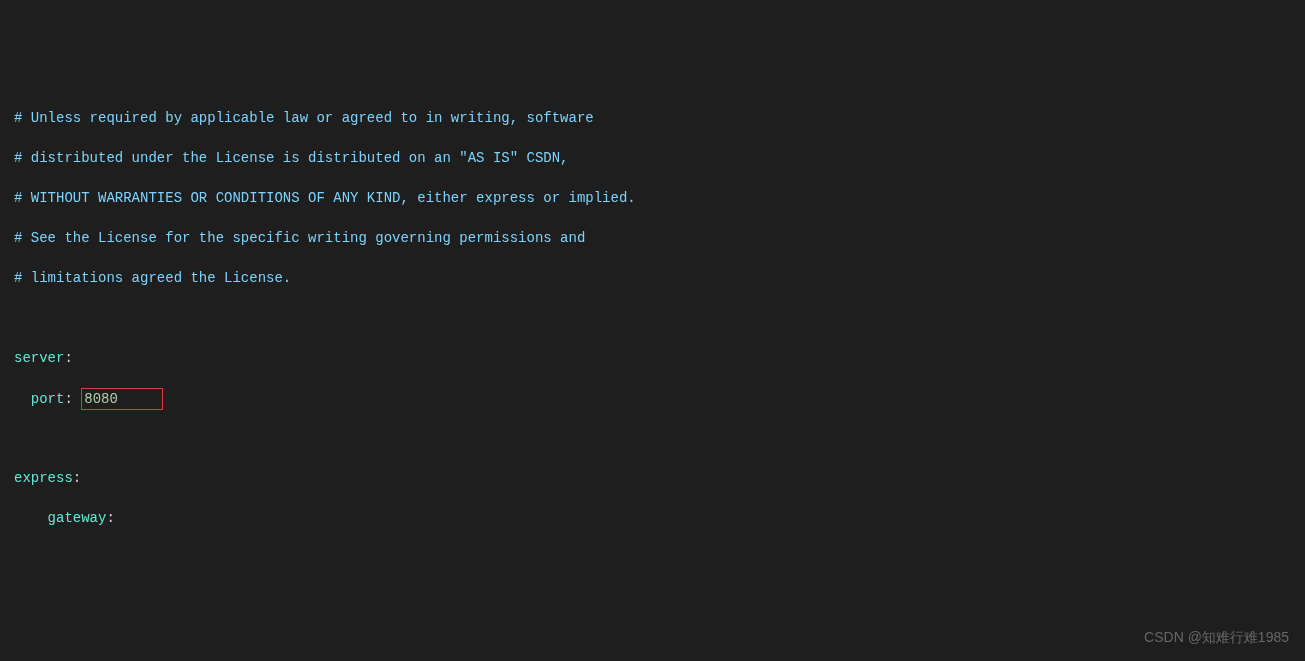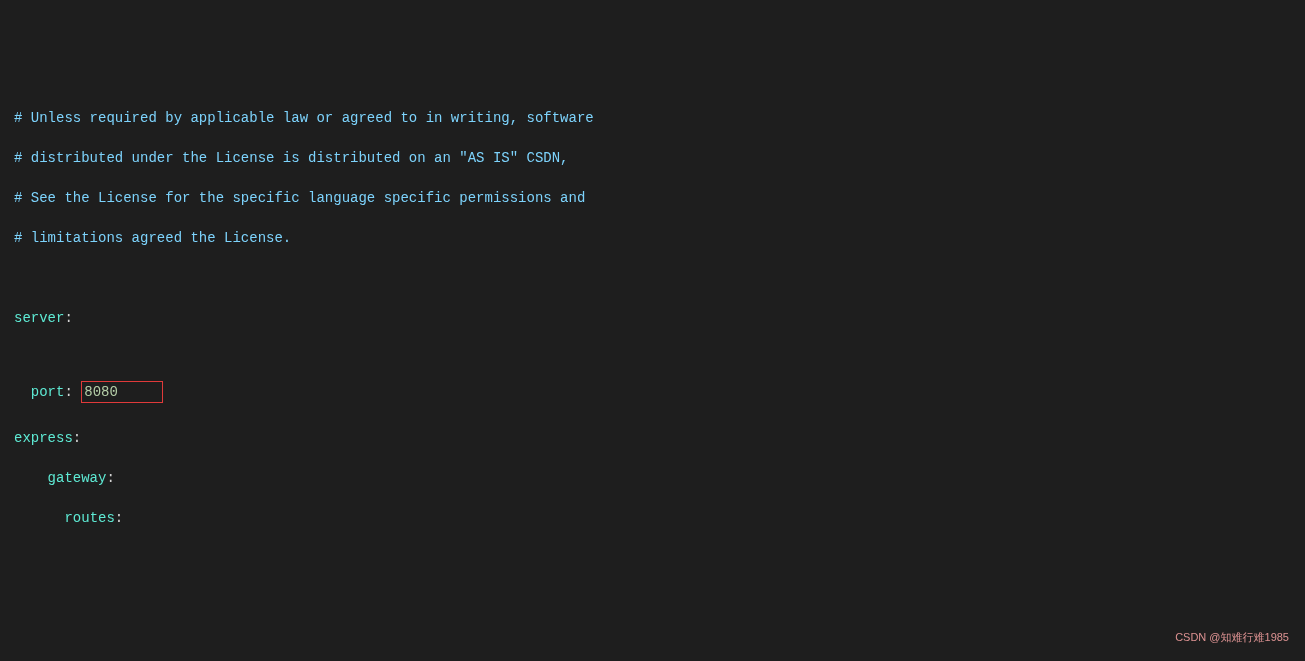--- a/index.html
+++ b/index.html
@@ -20,50 +20,49 @@
   .c-comment { color: #7dd3fc; }
   .c-key     { color: #5eead4; }
   .c-punct   { color: #d4d4d4; }
   .c-val     { color: #ce9178; }
   .c-num     { color: #b5cea8; }
   .c-dash    { color: #d4d4d4; }
   .redbox {
     border: 1px solid #e03a3a;
     padding: 0 2px;
     display: inline-block;
-    margin-top: 33px;
   }
   .watermark {
     position: absolute;
     right: 16px;
     bottom: 14px;
-    color: #fca5a5;
+    color: #737373;
     font-family: "Microsoft YaHei", Arial, sans-serif;
-    font-size: 11px;
+    font-size: 14px;
     opacity: 0.85;
     pointer-events: none;
   }
 </style>
 </head>
 <body>
 
 
 
 <div>
 <div class="line"><span class="c-comment"># Unless required by applicable law or agreed to in writing, software</span></div>
 <div class="line"><span class="c-comment"># distributed under the License is distributed on an "AS IS" CSDN,</span></div>
-<div class="line"><span class="c-comment"># See the License for the specific language specific permissions and</span></div>
+<div class="line"><span class="c-comment"># WITHOUT WARRANTIES OR CONDITIONS OF ANY KIND, either express or implied.</span></div>
+<div class="line"><span class="c-comment"># See the License for the specific writing governing permissions and</span></div>
 <div class="line"><span class="c-comment"># limitations agreed the License.</span></div>
 <div class="line"></div>
 <div class="line"><span class="c-key">server</span><span class="c-punct">:</span></div>
 <div class="line">  <span class="c-key">port</span><span class="c-punct">:</span> <span class="redbox"><span class="c-num">8080</span><span>     </span></span></div>
 <div class="line"></div>
 <div class="line"><span class="c-key">express</span><span class="c-punct">:</span></div>
 <div class="line">    <span class="c-key">gateway</span><span class="c-punct">:</span></div>
-<div class="line">      <span class="c-key">routes</span><span class="c-punct">:</span></div>
 
 
 
 
 
 
 
 
 
 

